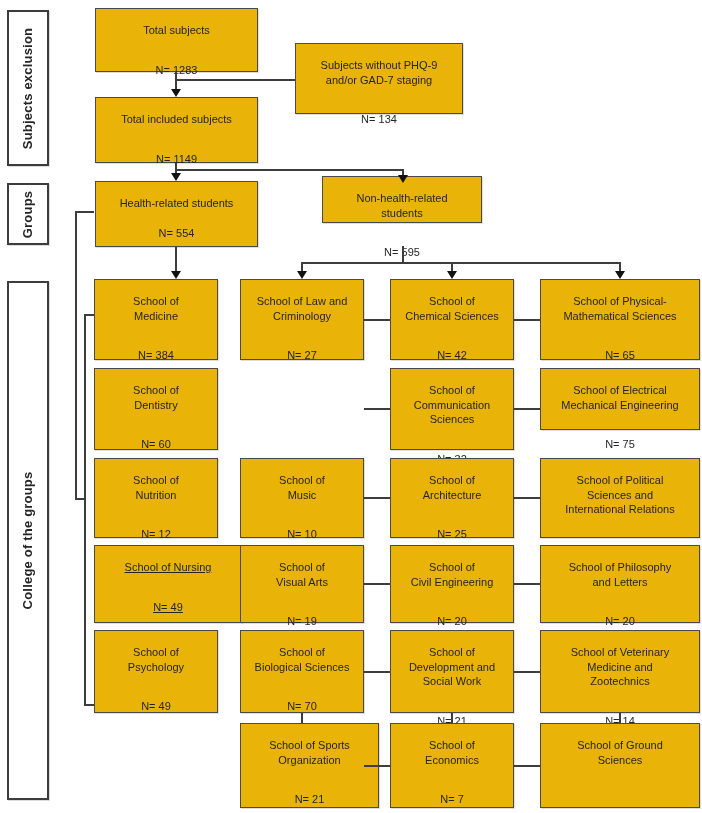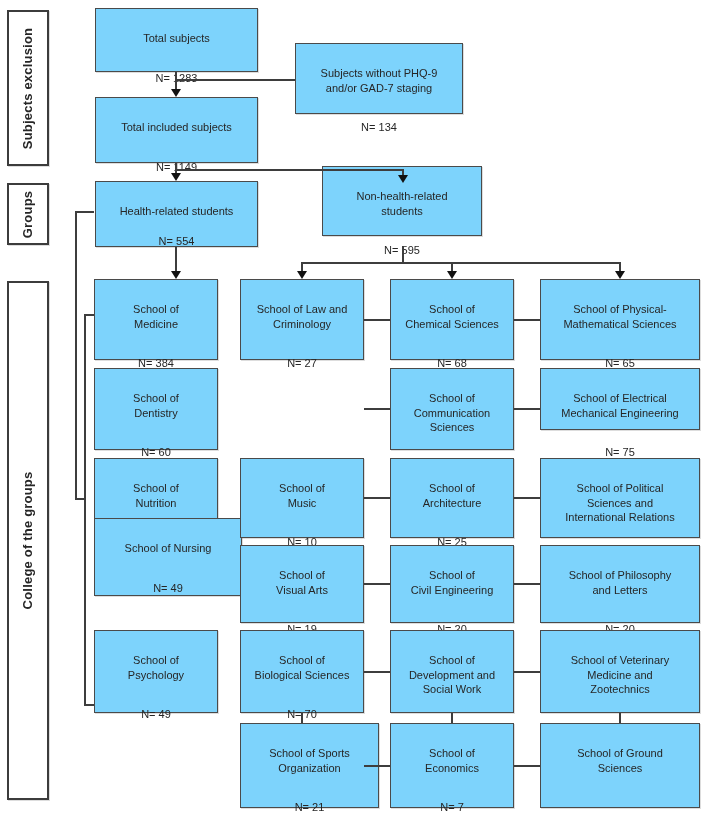--- a/index.html
+++ b/index.html
@@ -4,23 +4,23 @@
 <style>
   :root{
     --border:#4a4a4a; --text:#262626; --line:#3d3d3d; --arrow:#121212; --background:#ffffff;
   }
   html,body{margin:0;padding:0;background:var(--background);}
   #diagram{
     position:relative; width:702px; height:813px; background:var(--background);
     font-family:"Liberation Sans", sans-serif; color:var(--text); overflow:hidden;
   }
   .box{
-    position:absolute; background:#7dd3fc; border:1.5px solid var(--border);
+    position:absolute; background:#eab308; border:1.5px solid var(--border);
     box-sizing:border-box; text-align:center; font-size:11px; line-height:14.5px;
-    padding-top:22px; box-shadow:1px 1px 0 rgba(120,120,120,.25);
+    padding-top:14px; box-shadow:1px 1px 0 rgba(120,120,120,.25);
   }
   .box-label{white-space:pre-line;}
   .box-n{margin-top:25px;}
   .box-n.gap-lg{margin-top:15px;}
   .vbox{
     position:absolute; background:#fff; border:2px solid #3c3c3c; box-sizing:border-box;
     display:flex; align-items:center; justify-content:center;
     box-shadow:1px 1px 0 rgba(120,120,120,.25);
   }
   .vbox span{
@@ -63,42 +63,42 @@
   <div class="box" style="left:95px;top:97px;width:163px;height:66px">
     <div class="box-label">Total included subjects</div>
     <div class="box-n">N= 1149</div>
   </div>
 
   <div class="box" style="left:95px;top:181px;width:163px;height:66px">
     <div class="box-label">Health-related students</div>
     <div class="box-n gap-lg">N= 554</div>
   </div>
 
-  <div class="box" style="left:322px;top:166px;width:160px;height:70px">
+  <div class="box" style="left:322px;top:176px;width:160px;height:47px">
     <div class="box-label">Non-health-related
 students</div>
     <div class="box-n">N= 595</div>
   </div>
 
 <div class="box" style="left: 94px; top: 279px; width: 124px; height: 81px;">
       <div class="box-label">School of
 Medicine</div>
       <div class="box-n">N= 384</div>
     </div>
     <div class="box" style="left: 94px; top: 368px; width: 124px; height: 82px;">
       <div class="box-label">School of
 Dentistry</div>
       <div class="box-n">N= 60</div>
     </div>
     <div class="box" style="left: 94px; top: 458px; width: 124px; height: 80px;">
       <div class="box-label">School of
 Nutrition</div>
       <div class="box-n">N= 12</div>
     </div>
-    <div class="box" style="left: 94px; top: 518px; width: 148px; height: 78px;">
+    <div class="box" style="left: 94px; top: 545px; width: 148px; height: 78px; text-decoration: underline;">
       <div class="box-label">School of Nursing</div>
       <div class="box-n">N= 49</div>
     </div>
     <div class="box" style="left: 94px; top: 630px; width: 124px; height: 83px;">
       <div class="box-label">School of
 Psychology</div>
       <div class="box-n">N= 49</div>
     </div>
     <div class="box" style="left: 240px; top: 279px; width: 124px; height: 81px;">
       <div class="box-label">School of Law and
@@ -121,21 +121,21 @@
       <div class="box-n">N= 70</div>
     </div>
     <div class="box" style="left: 240px; top: 723px; width: 139px; height: 85px;">
       <div class="box-label">School of Sports
 Organization</div>
       <div class="box-n">N= 21</div>
     </div>
     <div class="box" style="left: 390px; top: 279px; width: 124px; height: 81px;">
       <div class="box-label">School of
 Chemical Sciences</div>
-      <div class="box-n">N= 68</div>
+      <div class="box-n">N= 42</div>
     </div>
     <div class="box" style="left: 390px; top: 368px; width: 124px; height: 82px;">
       <div class="box-label">School of
 Communication
 Sciences</div>
       <div class="box-n">N= 32</div>
     </div>
     <div class="box" style="left: 390px; top: 458px; width: 124px; height: 80px;">
       <div class="box-label">School of
 Architecture</div>

